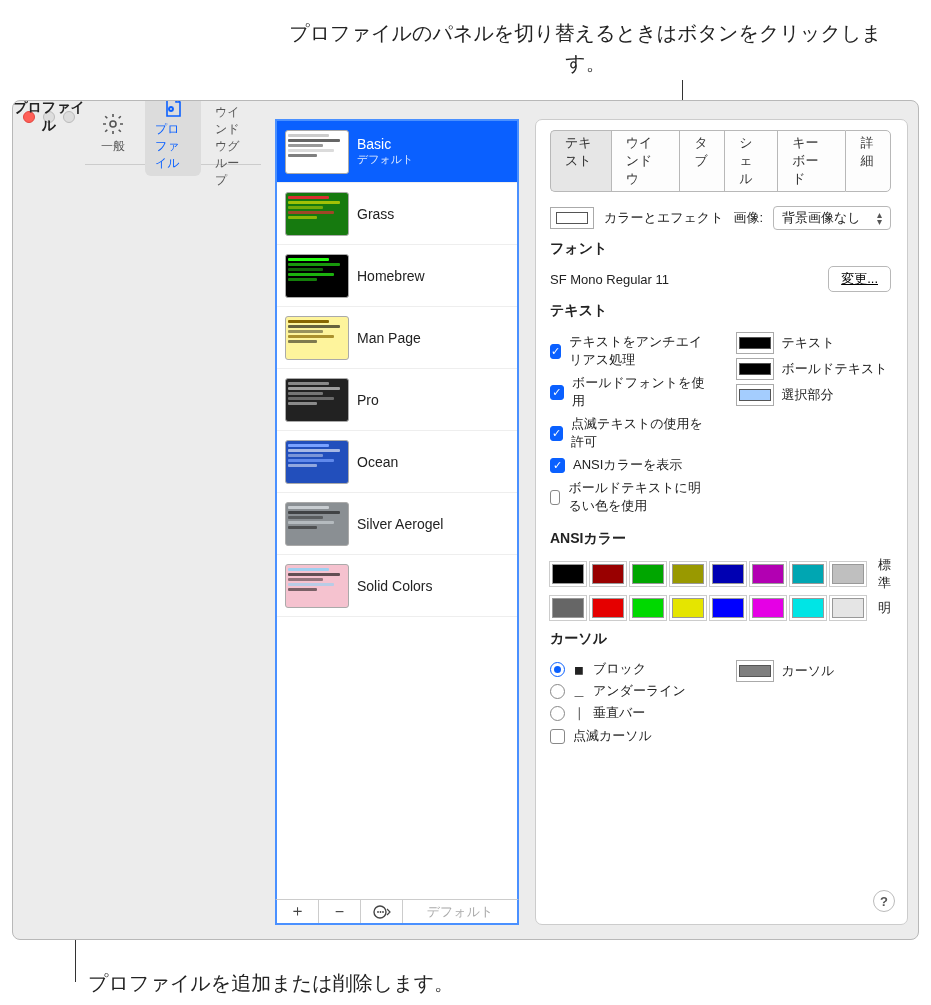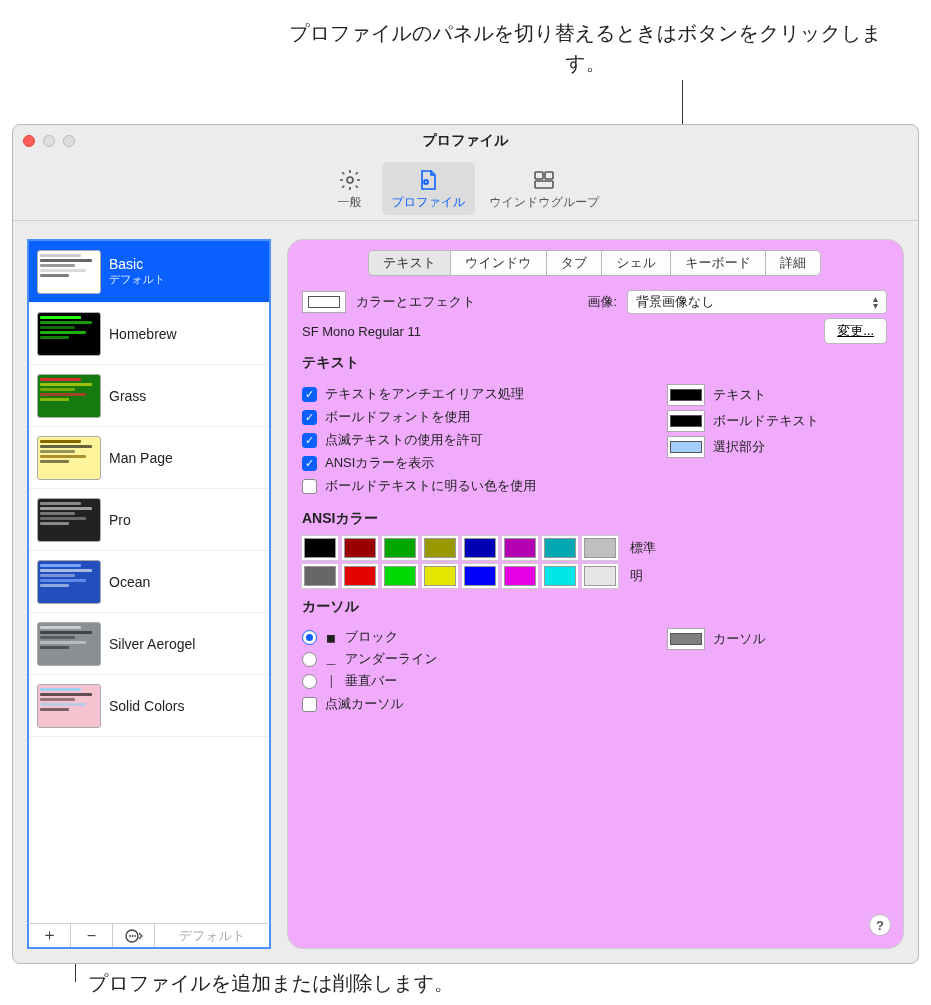--- a/index.html
+++ b/index.html
@@ -97,23 +97,22 @@
 .window {
   position: absolute;
   top: 100px;
   left: 12px;
   width: 907px;
   height: 840px;
   background: #ececec;
   border: 1px solid #b8b8b8;
   border-radius: 8px;
   display: flex;
-  flex-direction: column;
+  flex-direction: row;
   overflow: hidden;
-  margin-top: 24px;
 }
 
 .titlebar {
   height: 32px;
   display: flex;
   align-items: center;
   padding: 0 10px;
   position: relative;
 }
 .traffic-lights { display: flex; gap: 8px; }
@@ -221,23 +220,23 @@
 }
 .sf-default {
   flex: 1;
   display: flex; align-items: center; justify-content: center;
   color: #aaa;
   font-size: 13px;
 }
 
 .detail {
   flex: 1;
-  background: #f0abfc;
+  background: #ffffff;
   border: 1px solid #ccc;
-  border-radius: 16px;
+  border-radius: 7px;
   padding: 10px 16px 14px 14px;
   overflow-y: auto;
   position: relative;
 }
 
 .tabs {
   display: flex;
   justify-content: center;
   margin-bottom: 14px;
 }
@@ -421,41 +420,41 @@
               <div class="bar" style="background:#000000;opacity:.4;width:60%"></div>
               <div class="bar" style="background:#cccccc;opacity:.7;width:80%"></div>
               <div class="bar" style="background:#000000;opacity:.5;width:50%"></div>
             </div>
             <div>
               <div class="profile-name">Basic</div>
               <div class="profile-sub">デフォルト</div>
             </div>
           </div>
           <div class="profile-row">
+            <div class="profile-thumb" style="background: rgb(22, 122, 15); color: rgb(255, 240, 0);">
+              <div class="bar" style="background:#d93030;width:70%"></div>
+              <div class="bar" style="background:#fff000;opacity:.6;width:90%"></div>
+              <div class="bar" style="background:#fff000;opacity:.4;width:60%"></div>
+              <div class="bar" style="background:#d93030;opacity:.7;width:80%"></div>
+              <div class="bar" style="background:#fff000;opacity:.5;width:50%"></div>
+            </div>
+            <div>
+              <div class="profile-name">Grass</div>
+            </div>
+          </div>
+          <div class="profile-row">
             <div class="profile-thumb" style="background: rgb(0, 0, 0); color: rgb(40, 254, 20);">
               <div class="bar" style="background:#28fe14;width:70%"></div>
               <div class="bar" style="background:#28fe14;opacity:.6;width:90%"></div>
               <div class="bar" style="background:#28fe14;opacity:.4;width:60%"></div>
               <div class="bar" style="background:#28fe14;opacity:.7;width:80%"></div>
               <div class="bar" style="background:#28fe14;opacity:.5;width:50%"></div>
             </div>
             <div>
               <div class="profile-name">Homebrew</div>
-            </div>
-          </div>
-          <div class="profile-row">
-            <div class="profile-thumb" style="background: rgb(22, 122, 15); color: rgb(255, 240, 0);">
-              <div class="bar" style="background:#d93030;width:70%"></div>
-              <div class="bar" style="background:#fff000;opacity:.6;width:90%"></div>
-              <div class="bar" style="background:#fff000;opacity:.4;width:60%"></div>
-              <div class="bar" style="background:#d93030;opacity:.7;width:80%"></div>
-              <div class="bar" style="background:#fff000;opacity:.5;width:50%"></div>
-            </div>
-            <div>
-              <div class="profile-name">Grass</div>
             </div>
           </div>
           <div class="profile-row">
             <div class="profile-thumb" style="background: rgb(254, 244, 156); color: rgb(0, 0, 0);">
               <div class="bar" style="background:#886600;width:70%"></div>
               <div class="bar" style="background:#000000;opacity:.6;width:90%"></div>
               <div class="bar" style="background:#000000;opacity:.4;width:60%"></div>
               <div class="bar" style="background:#886600;opacity:.7;width:80%"></div>
               <div class="bar" style="background:#000000;opacity:.5;width:50%"></div>
             </div>
@@ -547,20 +546,21 @@
         <span style="margin-left:auto">画像:</span>
         <div class="popup" style="max-width:260px">
           <span>背景画像なし</span>
           <span class="chev">
               <span>▴</span>
               <span>▾</span>
             </span>
         </div>
       </div>
 
+      <div class="section-title">フォント</div>
       <div class="row">
         <span>SF Mono Regular 11</span>
         <span style="margin-left:auto"></span>
         <button class="btn">変更...</button>
       </div>
 
       <div class="section-title">テキスト</div>
       <div class="two-col">
         <div class="col" id="text-checks">
             <div class="check-row">

